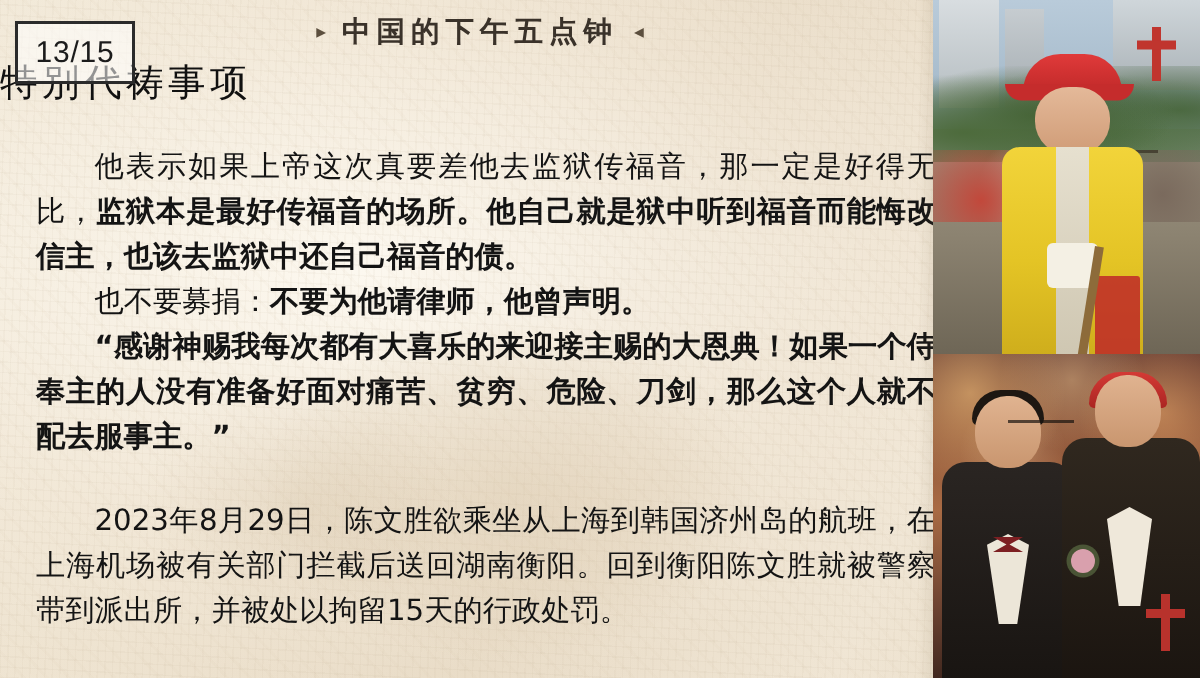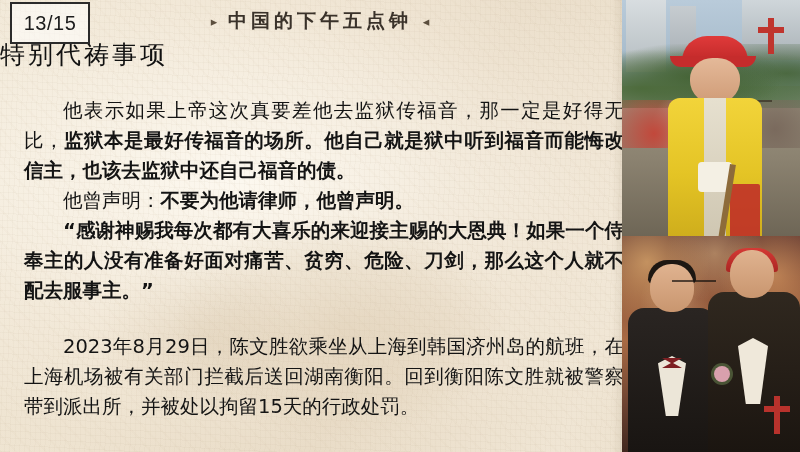--- a/index.html
+++ b/index.html
@@ -52,21 +52,21 @@
     height: 170px;
     background: radial-gradient(ellipse at 50% 50%, rgba(198,176,142,0.22) 0%, rgba(198,176,142,0.0) 70%);
     border-radius: 50%;
     pointer-events: none;
   }
 
   
   .page-badge {
     position: absolute;
     left: 10px;
-    top: 2px;
+    top: 14px;
     width: 76px;
     height: 38px;
     border: 2px solid #2b2b2b;
     background: rgba(255,255,255,0.55);
     display: flex;
     align-items: center;
     justify-content: center;
     font-size: 20px;
     color: #1c1c1c;
     letter-spacing: 0.5px;
@@ -323,21 +323,21 @@
     <span class="deco">◂</span>
   </div>
 
   <div class="title">特别代祷事项</div>
 
   <div class="body-text">
     <div class="para indent">
       <span>他表示如果上帝这次真要差他去监狱传福音，那一定是好得无比，</span><span class="bold">监狱本是最好传福音的场所。他自己就是狱中听到福音而能悔改信主，也该去监狱中还自己福音的债。</span>
     </div>
     <div class="para indent">
-      <span>他曾声明：</span><span class="bold">不要为他请律师，他曾声明。</span>
+      <span>也不要募捐：</span><span class="bold">不要为他请律师，他曾声明。</span>
     </div>
     <div class="para indent quote">“感谢神赐我每次都有大喜乐的来迎接主赐的大恩典！如果一个侍奉主的人没有准备好面对痛苦、贫穷、危险、刀剑，那么这个人就不配去服事主。”</div>
     <div class="gap-md"></div>
     <div class="para indent">2023年8月29日，陈文胜欲乘坐从上海到韩国济州岛的航班，在上海机场被有关部门拦截后送回湖南衡阳。回到衡阳陈文胜就被警察带到派出所，并被处以拘留15天的行政处罚。</div>
   </div>
 
   <div class="photo-edge"></div>
 
   <div class="photos">
 

